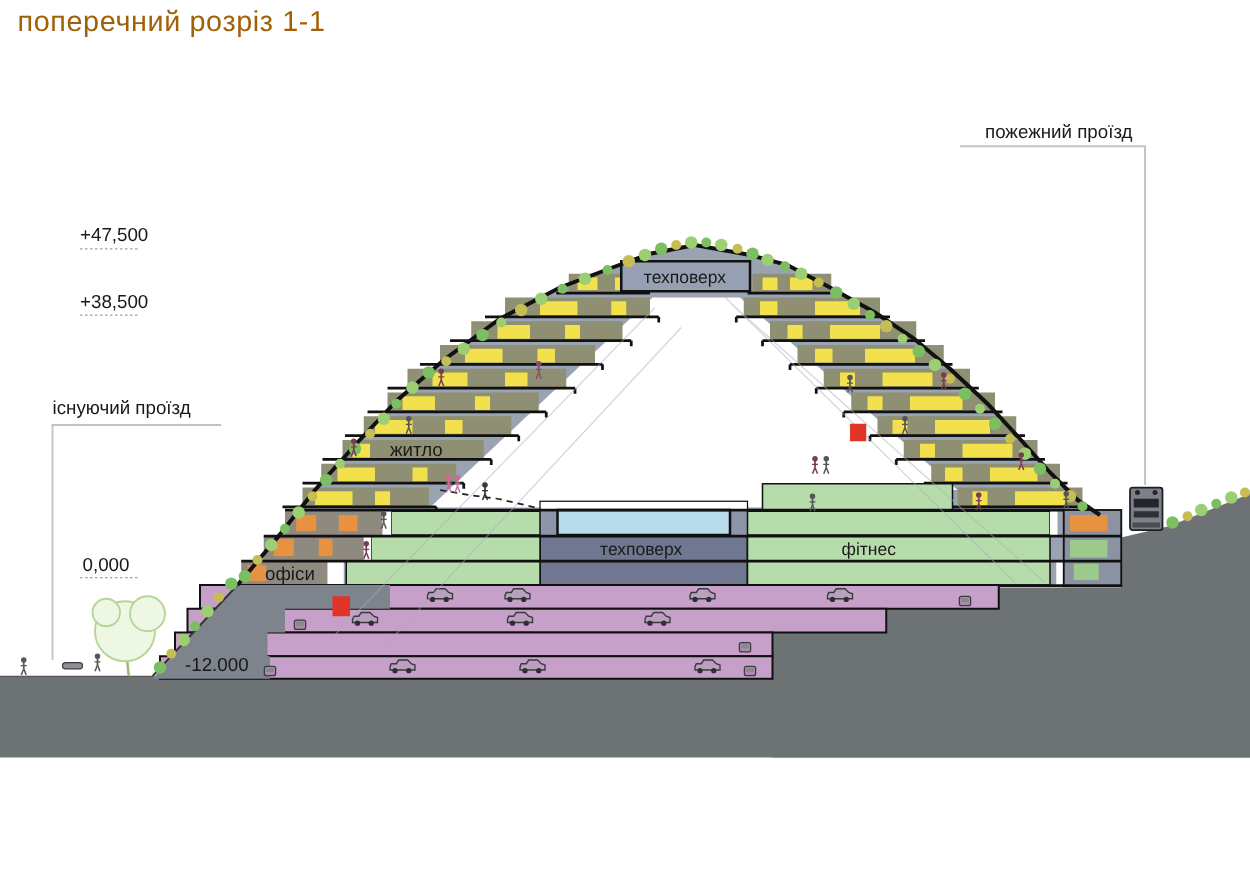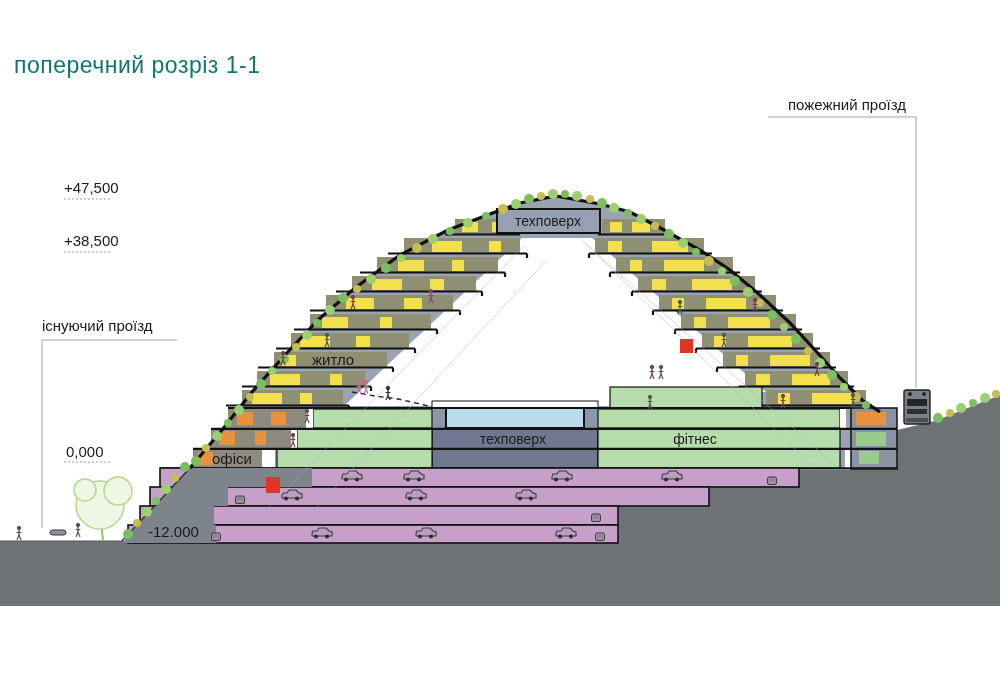--- a/index.html
+++ b/index.html
@@ -1,18 +1,18 @@
 <!DOCTYPE html>
 <html><head>
 <meta charset="utf-8">
 <style>
   html,body{margin:0;padding:0;background:#fff;}
   .canvas{position:relative;width:1000px;height:700px;background:#fff;overflow:hidden;
           font-family:"Liberation Sans","DejaVu Sans",sans-serif;}
-  .title{position:absolute;left:14px;top:4px;font-size:23px;color:#0f766e;letter-spacing:.5px;margin-top:48px;}
+  .title{position:absolute;left:14px;top:4px;font-size:23px;color:#a16207;letter-spacing:.5px;}
   svg text{font-family:"Liberation Sans","DejaVu Sans",sans-serif;fill:#1a1a1a;}
   .lbl{font-size:15px;}
   .lbl-sm{font-size:14px;}
   .olv{fill:#8f8f73;}
   .yw{fill:#f2e14c;}
   .grn{fill:#b7dcab;stroke:#111;stroke-width:1.2;}
   .slate{fill:#9aa3b2;}
   .slatedk{fill:#6f7890;stroke:#111;stroke-width:1.4;}
   .pink{fill:#c7a0c9;stroke:#111;stroke-width:1.6;}
   .gnd{fill:#6d7375;}

